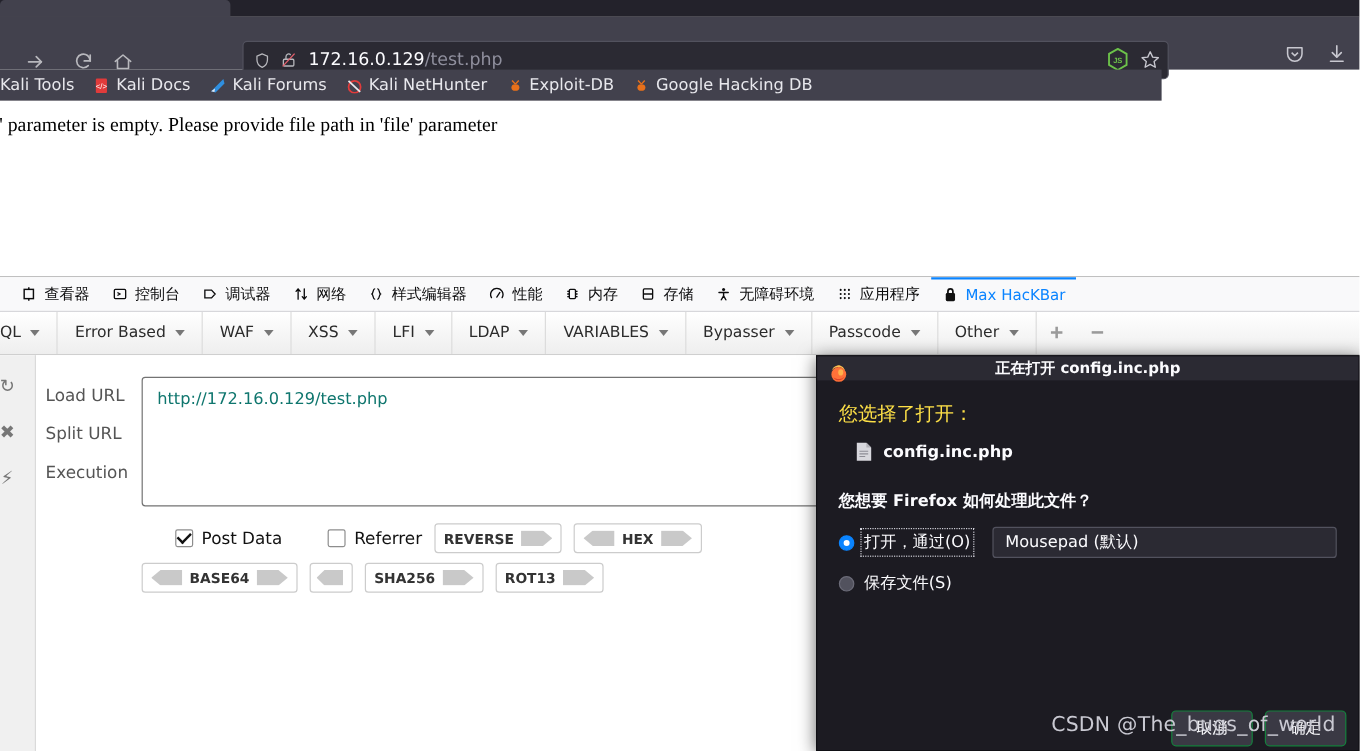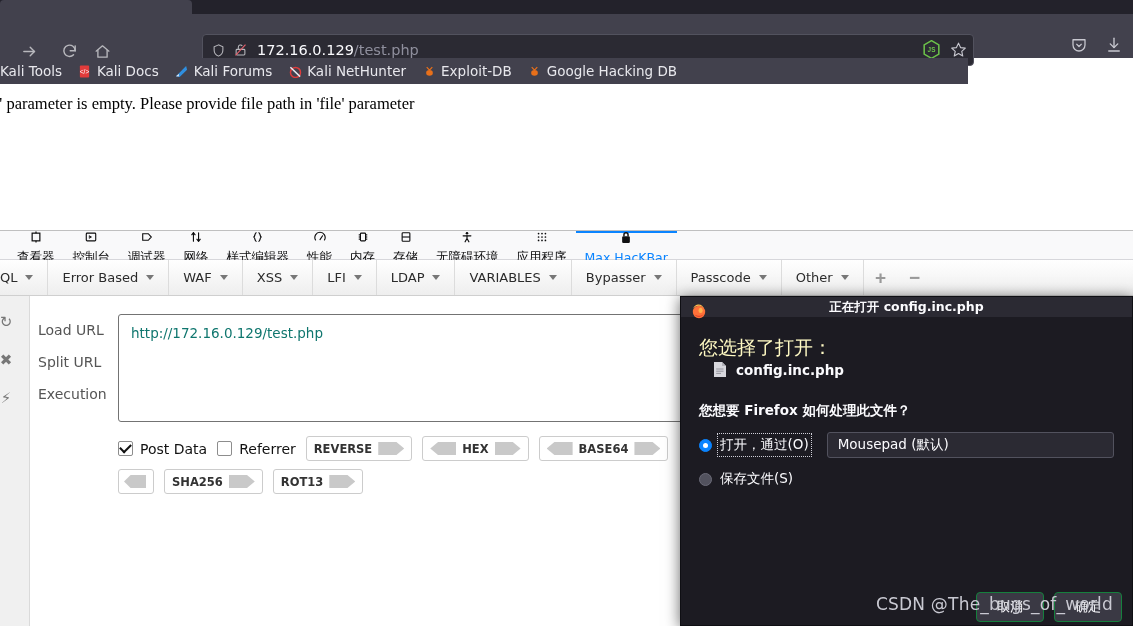--- a/index.html
+++ b/index.html
@@ -87,21 +87,20 @@
   }
   .dt-toolbar {
     position:relative; height:29px; background:#f9f9fa;
     border-bottom:1px solid #d7d7db; display:flex; align-items:center;
     padding-left: 8px; gap: 0px;
   }
   .dt-tab {
     display:flex; align-items:center; gap:6px; height:29px; padding: 0 9px;
     font-size:12.5px; color:#0c0c0d; white-space:nowrap;
     font-family:"DejaVu Sans", sans-serif;
-    flex-direction:column;
   }
   .dt-tab.active { color:#0a84ff; box-shadow: inset 0 2px 0 #0a84ff; }
   .dt-ico { width:14px; height:14px; display:flex; align-items:center; justify-content:center; }
 
   
   .hb {
     position:absolute; left:0; top:29px; width:1133px; height:367px;
     background:#fff;
   }
   .hb-tabrow {
@@ -146,21 +145,21 @@
     position:absolute; left:118px; top:18px; width: 575px; height:108px;
     border:1px solid #737373; border-radius:3px; background:#fff;
     padding:10px 12px; font-size:13.5px; color:#0f766e;
     font-family:"DejaVu Sans", sans-serif; overflow:hidden;
   }
 
   .opts-row {
     position:absolute; left:118px; top:140px; width:575px;
     display:flex; flex-wrap:wrap; align-items:center; gap: 8px 10px;
   }
-  .chk-wrap { display:flex; align-items:center; gap:7px; }
+  .chk-wrap { display:flex; align-items:center; gap:7px;margin-left:28px; }
   .chk {
     width:15px; height:15px; border:1px solid #8d8d8d; border-radius:2px;
     background:#fff; display:flex; align-items:center; justify-content:center;
   }
   .chk.checked::after {
     content:""; width:9px; height:5px; border-left:2.4px solid #111; border-bottom:2.4px solid #111;
     transform: rotate(-45deg) translate(1px,-1px);
   }
   .chk-label { font-size:14px; color:#111; font-family:"DejaVu Sans", sans-serif; }
 
@@ -184,21 +183,21 @@
     color:#fbfbfe; font-family:"DejaVu Sans", sans-serif;
   }
   .dlg-titlebar {
     position:relative; height:20px; display:flex; align-items:center;
     justify-content:center; background:#2b2a33;
   }
   .dlg-ff { position:absolute; left:10px; top:6px; width:16px; height:16px; }
   .dlg-title { font-size:12.5px; font-weight:bold; color:#fbfbfe; }
 
   .dlg-body { padding: 18px 18px 0 18px; }
-  .dlg-line1 { font-size:19px; color:#fef9c3; }
+  .dlg-line1 { font-size:16px; color:#fde047; margin-bottom: 12px; }
   .dlg-fileline { display:flex; align-items:center; gap:9px; margin-left: 14px; margin-bottom: 7px; }
   .file-ico { width:14px; height:17px; }
   .dlg-filename { font-size:13.5px; font-weight:bold; color:#fbfbfe; }
   .dlg-meta { margin-left: 32px; font-size:13px; color:#d0d0d8; line-height:22px; }
   .dlg-q { margin-top:24px; font-size:13.5px; font-weight:bold; color:#fbfbfe; }
 
   .radio-row { display:flex; align-items:center; margin-top: 12px; gap: 8px; }
   .radio {
     width:13px; height:13px; border-radius:50%; background:#52525e;
     border:1px solid #6b6b78; display:flex; align-items:center; justify-content:center;

